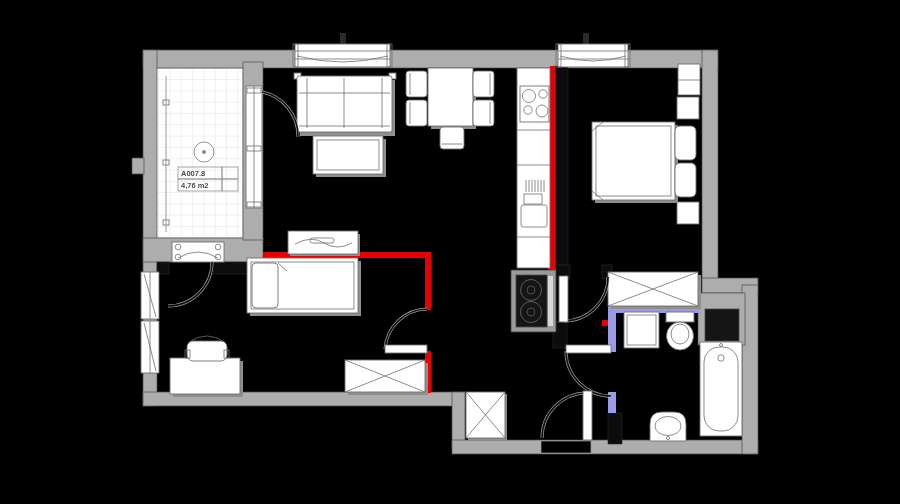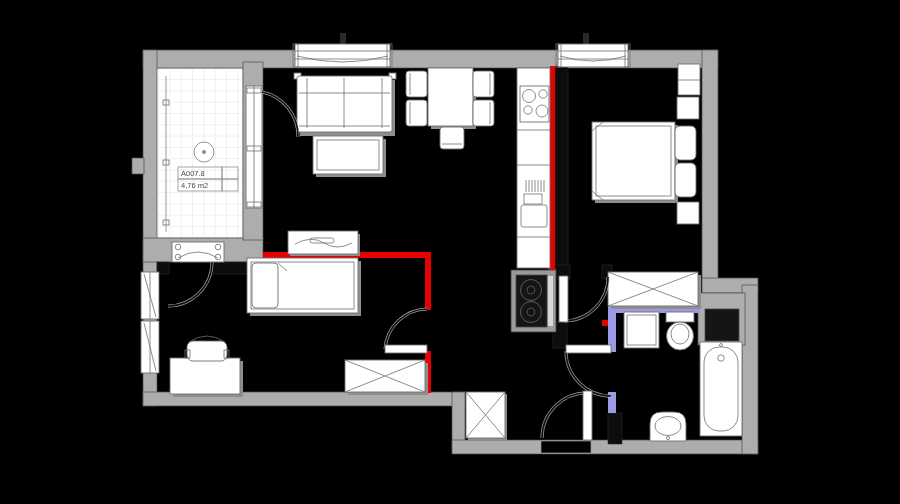--- a/index.html
+++ b/index.html
@@ -1,16 +1,16 @@
 <!DOCTYPE html>
 <html style="--bg: #000000; --wall: #adadad; --wall-edge: #4c4c4c; --black-wall: #0c0c0c; --furniture: #ffffff; --outline: #707070; --shadow: #8f8f8f; --new-wall-red: #e60000; --new-wall-blue: #9a9ae6; --arc-color: #0f0f0f; --arc-fringe: #c9c9c9; --tile-grid: #dadada; --text-color: #4a4a4a;"><head>
 <meta charset="utf-8">
 <style>
   html,body{margin:0;padding:0;background:#000;}
-  .plan-wrap{position:relative;width:900px;height:504px;background:var(--bg,#000);overflow:hidden;}
+  .plan-wrap{position:relative;width:900px;height:504px;background:var(--bg,#000);overflow:hidden;font-weight:bold;}
   svg{position:absolute;left:0;top:0;}
   .wall{fill:var(--wall,#adadad);stroke:var(--wall-edge,#4c4c4c);stroke-width:.7;}
   .bw{fill:var(--black-wall,#0c0c0c);stroke:#2e2e2e;stroke-width:.6;}
   .f{fill:var(--furniture,#fff);stroke:var(--outline,#707070);stroke-width:.9;}
   .fn{fill:none;stroke:var(--outline,#707070);stroke-width:.8;}
   .sh{fill:var(--shadow,#8f8f8f);stroke:none;}
   .red{fill:var(--new-wall-red,#e60000);stroke:none;}
   .blue{fill:var(--new-wall-blue,#9a9ae6);stroke:none;}
   .arcU{fill:none;stroke:var(--arc-fringe,#c9c9c9);stroke-width:3;opacity:.8;}
   .arcO{fill:none;stroke:var(--arc-color,#0f0f0f);stroke-width:1.6;}

